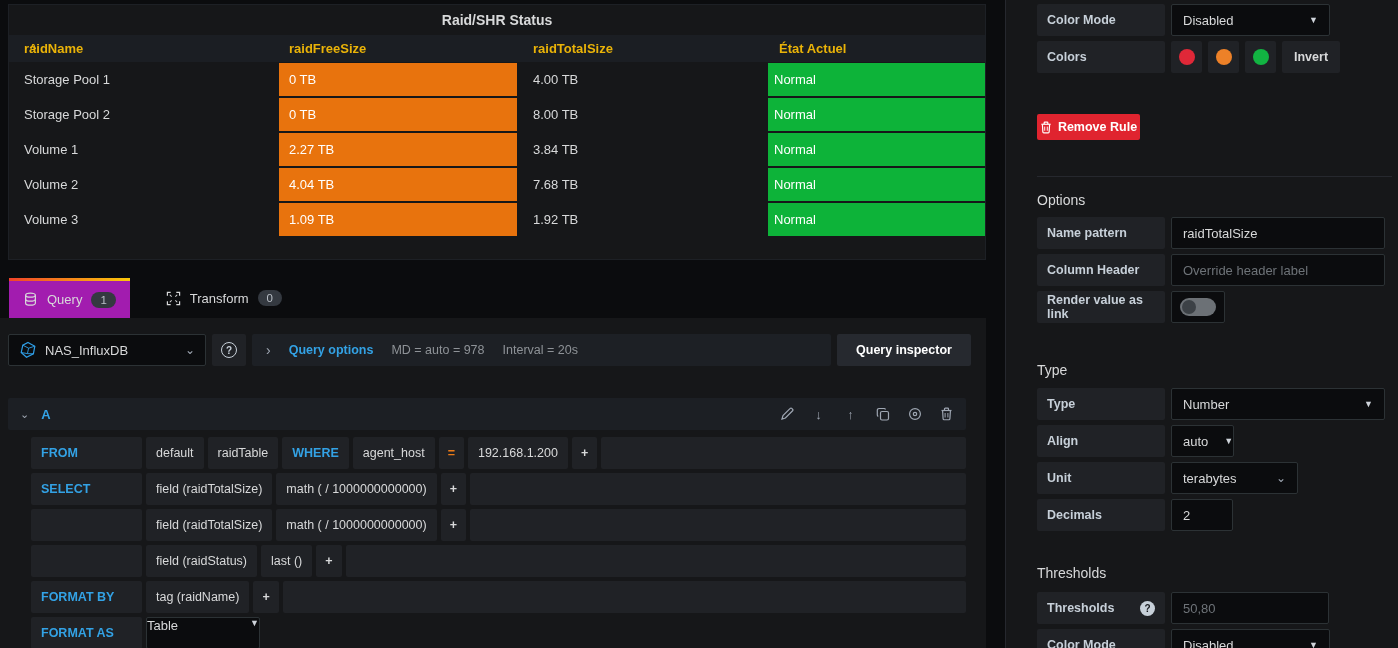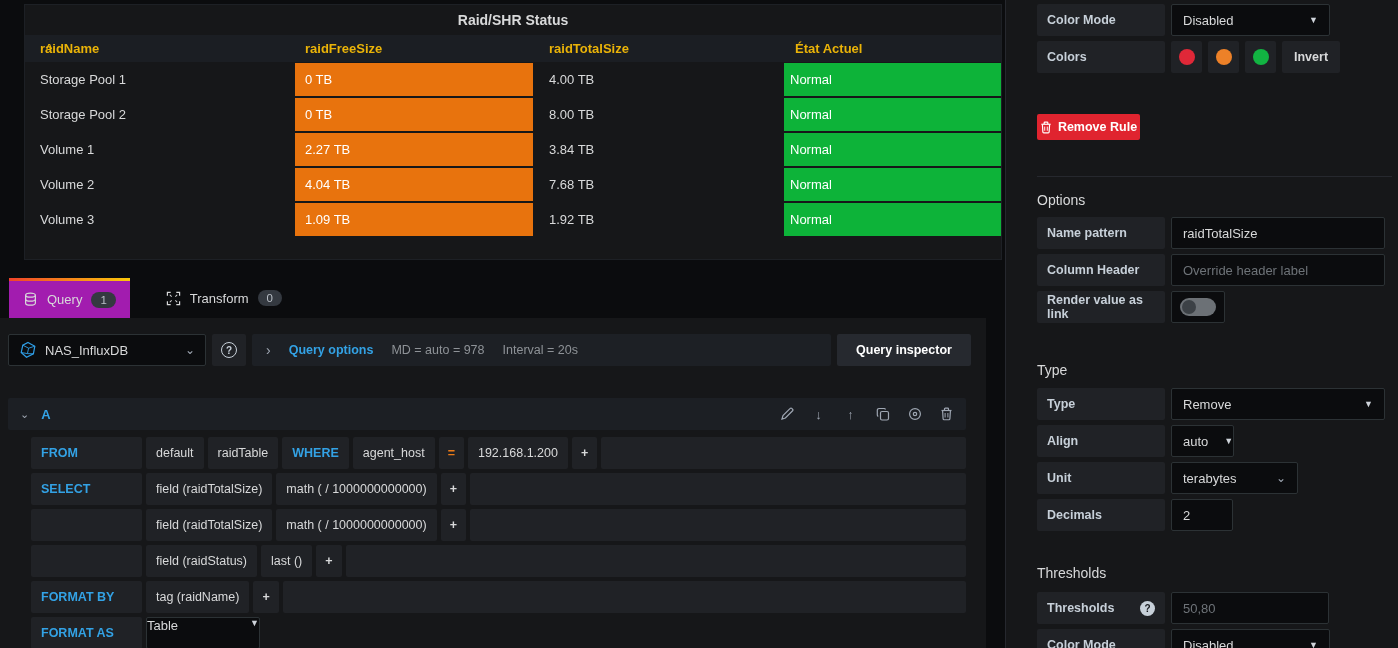--- a/index.html
+++ b/index.html
@@ -8,21 +8,21 @@
     position:relative; width:1398px; height:648px; overflow:hidden;
     background:#0b0c0e; font-family:"Liberation Sans", sans-serif;
     color:#d8d9da; font-size:13px;
   }
   
   .left-col { position:absolute; left:0; top:0; width:986px; height:648px; }
 
   
   .table-panel {
     position:absolute; left:8px; top:4px; width:978px; height:256px;
-    background:#161719; border:1px solid #1d2025;margin-left:16px;
+    background:#161719; border:1px solid #1d2025;
   }
   .panel-title { height:30px; line-height:30px; text-align:center; font-size:14px; font-weight:700; color:#d8d9da; }
   .thead { position:relative; height:27px; background:#1b1e23; font-weight:700; font-size:13px; color:#eab308; }
   .thead span { position:absolute; top:0; line-height:27px; }
   .th-1 { left:15px; } .th-2 { left:280px; } .th-3 { left:524px; } .th-4 { left:770px; }
   .sort-caret { font-size:11px; margin-left:6px; }
   .trow { position:relative; height:35px; font-size:13px; }
   .trow .cell-name { position:absolute; left:15px; line-height:35px; color:#d8d9da; }
   .trow .cell-total { position:absolute; left:524px; line-height:35px; color:#d8d9da; }
   .cell-free {
@@ -359,21 +359,21 @@
             <span class="toggle-knob"></span>
           </span>
       </div>
     </div>
 
     <div class="section-heading h-type">Type</div>
 
     <div class="opt-row">
       <div class="opt-label">Type</div>
       <div class="sel w214">
-        <span>Remove</span>
+        <span>Number</span>
         <span class="caret">▼</span>
       </div>
     </div>
 
     <div class="opt-row">
       <div class="opt-label">Align</div>
       <div class="sel w63">
         <span>auto</span>
         <span class="caret">▼</span>
       </div>

